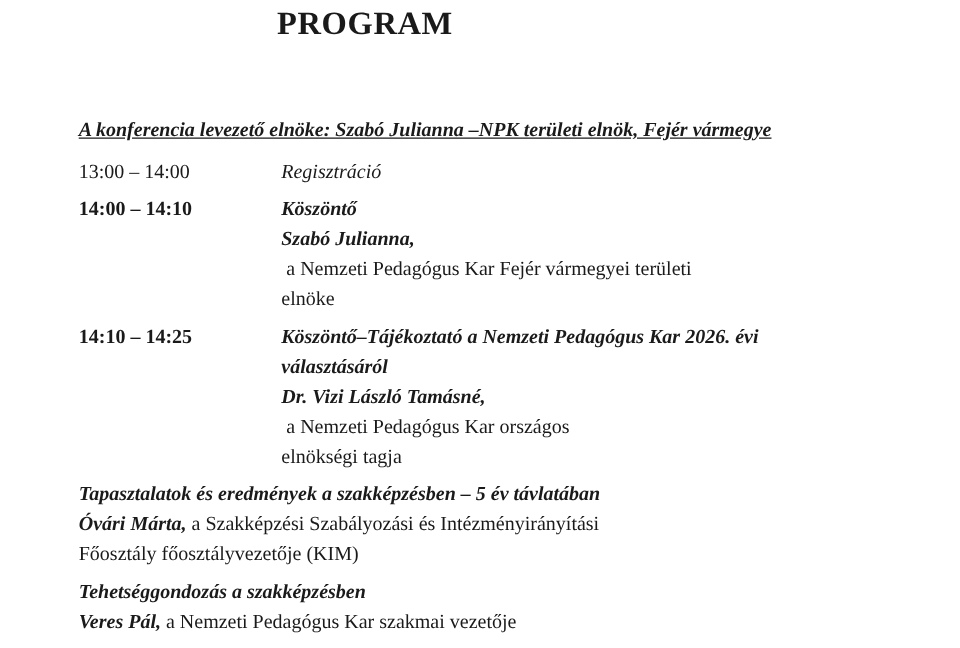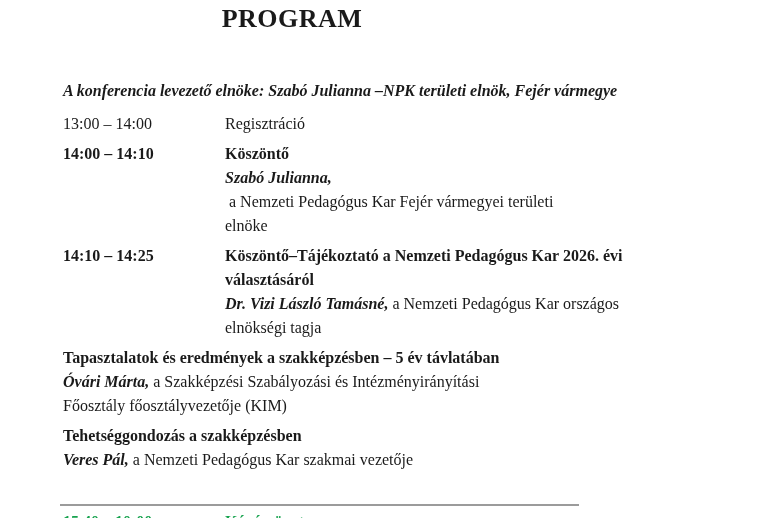--- a/index.html
+++ b/index.html
@@ -19,43 +19,45 @@
   }
   .title {
     margin: 4px 52px 0 0;
     font-size: 26px;
     line-height: 30px;
     font-weight: bold;
     text-align: center;
     letter-spacing: 0.5px;
   }
   .intro {
-    margin: 45px 0 0 63px;
+    margin: 59px 0 0 63px;
     font-weight: bold;
     font-style: italic;
     line-height: 24px;
     white-space: nowrap;
+    text-decoration: underline;
   }
   .rows {
     margin: 9px 57px 0 63px;
   }
   .row {
     display: flex;
     line-height: 24px;
     margin-bottom: 6px;
   }
   .time {
     flex: 0 0 162px;
     width: 162px;
     font-weight: bold;
   }
   .desc { flex: 1; }
   .t-line {
     font-weight: bold;
     white-space: pre;
+    font-style: italic;
   }
   .row.plain .time,
   .row.plain .t-line {
     font-weight: normal;
   }
   .speaker {
     font-weight: bold;
     font-style: italic;
   }
   .rest {

